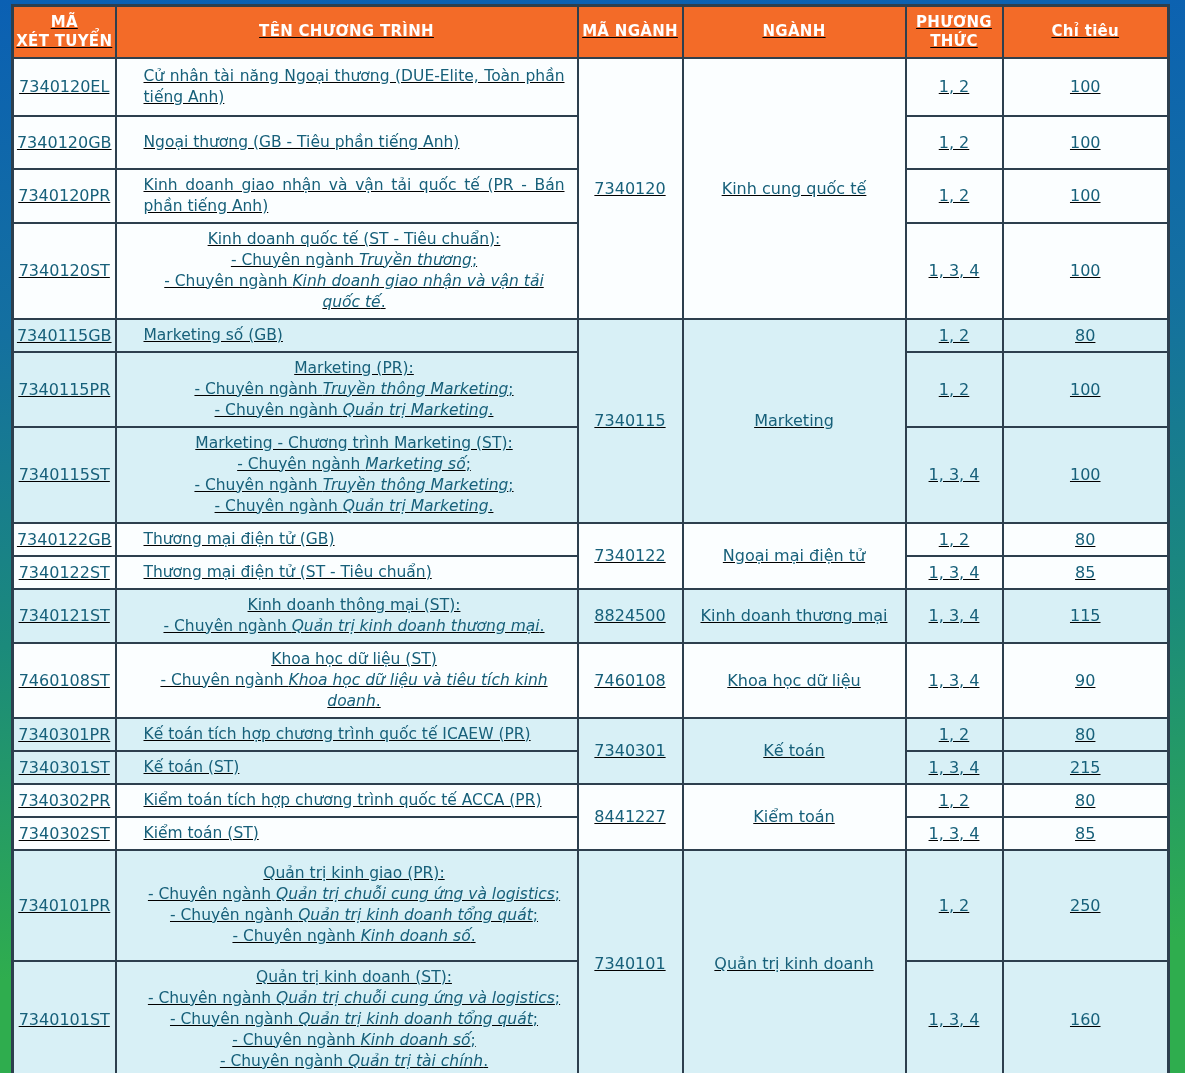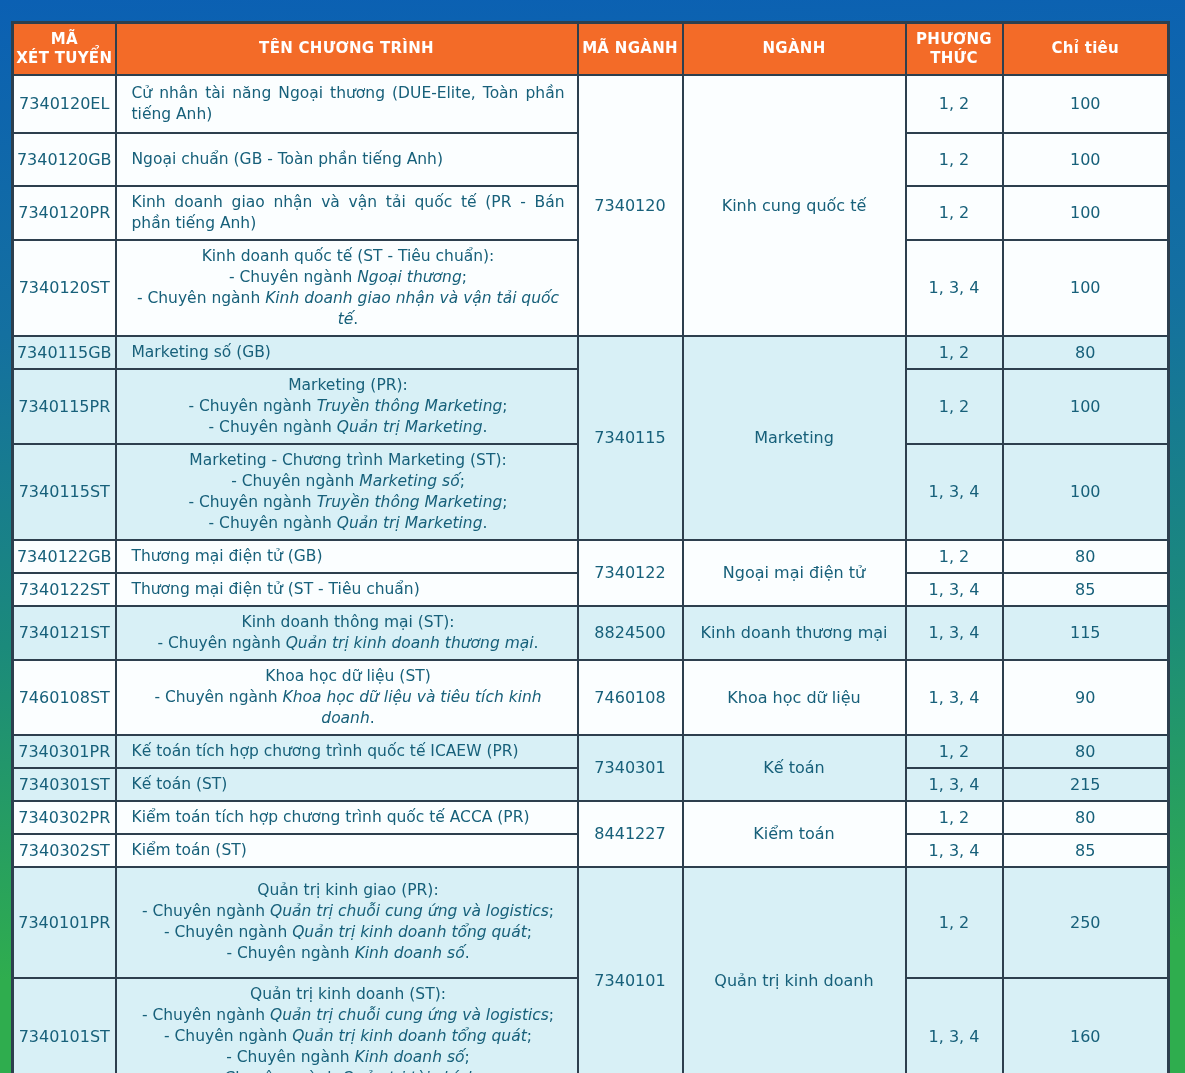--- a/index.html
+++ b/index.html
@@ -1,41 +1,42 @@
 <!DOCTYPE html>
 <html style="--header-bg: #f36b28; --header-text: #ffffff; --body-text: #17607a; --row-white: #fbfeff; --row-cyan: #d8f0f6; --grid: #2d3f4e;"><head>
 <meta charset="utf-8">
 <style>
   html,body { margin:0; padding:0; }
   .frame {
     width:1185px; height:1073px; box-sizing:border-box;
-    padding:21px 15px 11px 11px;
+    padding:4px 15px 11px 11px;
     background:linear-gradient(178deg, #0b60b3 0%, #1470a0 30%, #1b8a7b 58%, #2fad4e 88%);
     font-family:"DejaVu Sans","Liberation Sans",sans-serif;
+    text-decoration:underline;
   }
   table.adm {
     width:100%; height:100%;
     border-collapse:collapse; table-layout:fixed;
     border:3px solid var(--grid);
   }
   .adm th, .adm td { border:2px solid var(--grid); box-sizing:border-box; }
   .adm thead th {
     background:var(--header-bg); color:var(--header-text);
     font-weight:bold; font-size:15px; height:52px;
     text-align:center; vertical-align:middle; letter-spacing:.3px;
     line-height:1.25;
   }
   .adm tbody td {
     color:var(--body-text); vertical-align:middle;
     text-align:center; font-size:16px;
   }
   tr.white td { background:var(--row-white); }
   tr.cyan  td { background:var(--row-cyan); }
   td.prog { text-align:left; padding:5px 12px 5px 15px; }
-  td.prog .pline { line-height:21px; font-size:15.5px; }
+  td.prog .pline { line-height:21px; font-size:15.5px;margin-left:12px; }
   td.prog.just .pline { text-align:justify; }
   td.codec { font-size:16px; }
   td.quota, td.method { font-size:16px; }
   
   tbody tr:nth-child(1){height:58px}  tbody tr:nth-child(2){height:53px}
   tbody tr:nth-child(3){height:53px}  tbody tr:nth-child(4){height:71px}
   tbody tr:nth-child(5){height:29px}  tbody tr:nth-child(6){height:67px}
   tbody tr:nth-child(7){height:90px}  tbody tr:nth-child(8){height:29px}
   tbody tr:nth-child(9){height:29px}  tbody tr:nth-child(10){height:53px}
   tbody tr:nth-child(11){height:49px} tbody tr:nth-child(12){height:31px}
@@ -74,38 +75,38 @@
             <div class="pline">Cử nhân tài năng Ngoại thương (DUE-Elite, Toàn phần tiếng Anh)</div>
           </td>
           <td rowspan="4">7340120</td>
           <td rowspan="4">Kinh cung quốc tế</td>
           <td class="method">1, 2</td>
           <td class="quota">100</td>
         </tr>
         <tr class="white">
           <td class="codec">7340120GB</td>
           <td class="prog just">
-            <div class="pline">Ngoại chuẩn (GB - Toàn phần tiếng Anh)</div>
+            <div class="pline">Ngoại thương (GB - Tiêu phần tiếng Anh)</div>
           </td>
           <td class="method">1, 2</td>
           <td class="quota">100</td>
         </tr>
         <tr class="white">
           <td class="codec">7340120PR</td>
           <td class="prog just">
             <div class="pline">Kinh doanh giao nhận và vận tải quốc tế (PR - Bán phần tiếng Anh)</div>
           </td>
           <td class="method">1, 2</td>
           <td class="quota">100</td>
         </tr>
         <tr class="white">
           <td class="codec">7340120ST</td>
           <td class="prog">
             <div class="pline">Kinh doanh quốc tế (ST - Tiêu chuẩn):</div>
-            <div class="pline">- Chuyên ngành <i>Ngoại thương</i>;</div>
+            <div class="pline">- Chuyên ngành <i>Truyền thương</i>;</div>
             <div class="pline">- Chuyên ngành <i>Kinh doanh giao nhận và vận tải quốc tế</i>.</div>
           </td>
           <td class="method">1, 3, 4</td>
           <td class="quota">100</td>
         </tr>
         <tr class="cyan">
           <td class="codec">7340115GB</td>
           <td class="prog just">
             <div class="pline">Marketing số (GB)</div>
           </td>

